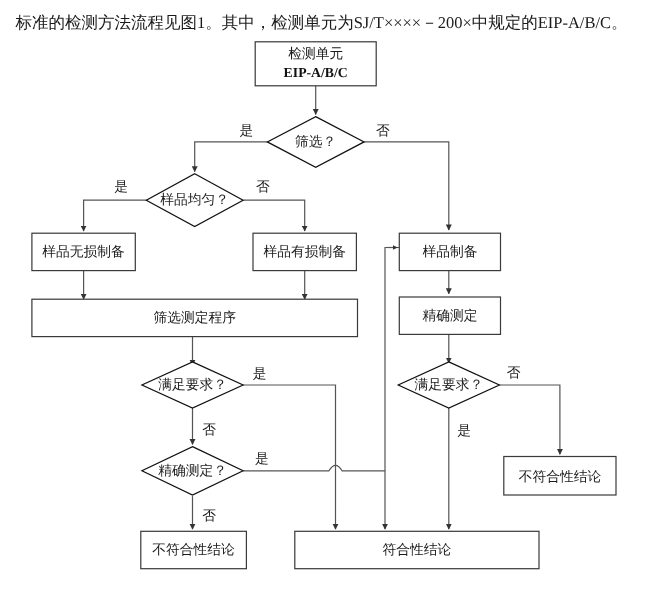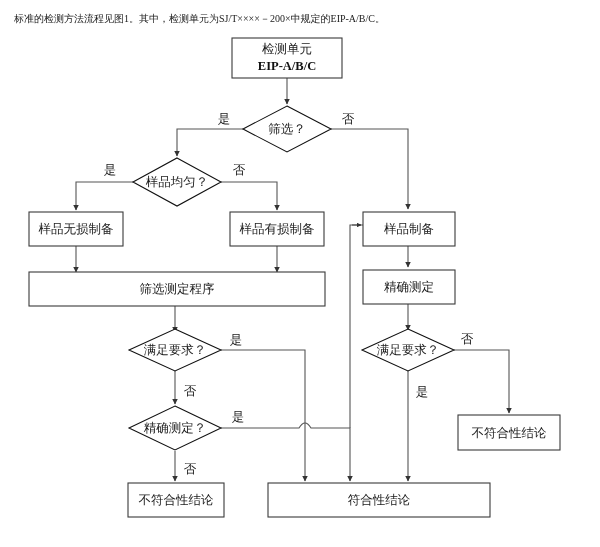--- a/index.html
+++ b/index.html
@@ -13,21 +13,21 @@
     font-family: "Liberation Serif", "DejaVu Serif", serif;
     color: #000000;
     position: relative;
     overflow: hidden;
   }
   #caption {
     position: absolute;
     left: 14px;
     top: 12px;
     width: 575px;
-    font-size: 10px;
+    font-size: 15px;
     line-height: 1.3;
     letter-spacing: 0px;
     white-space: nowrap;
     color: #1a1a1a;
   }
   #flow-svg {
     position: absolute;
     left: 0;
     top: 0;
   }

